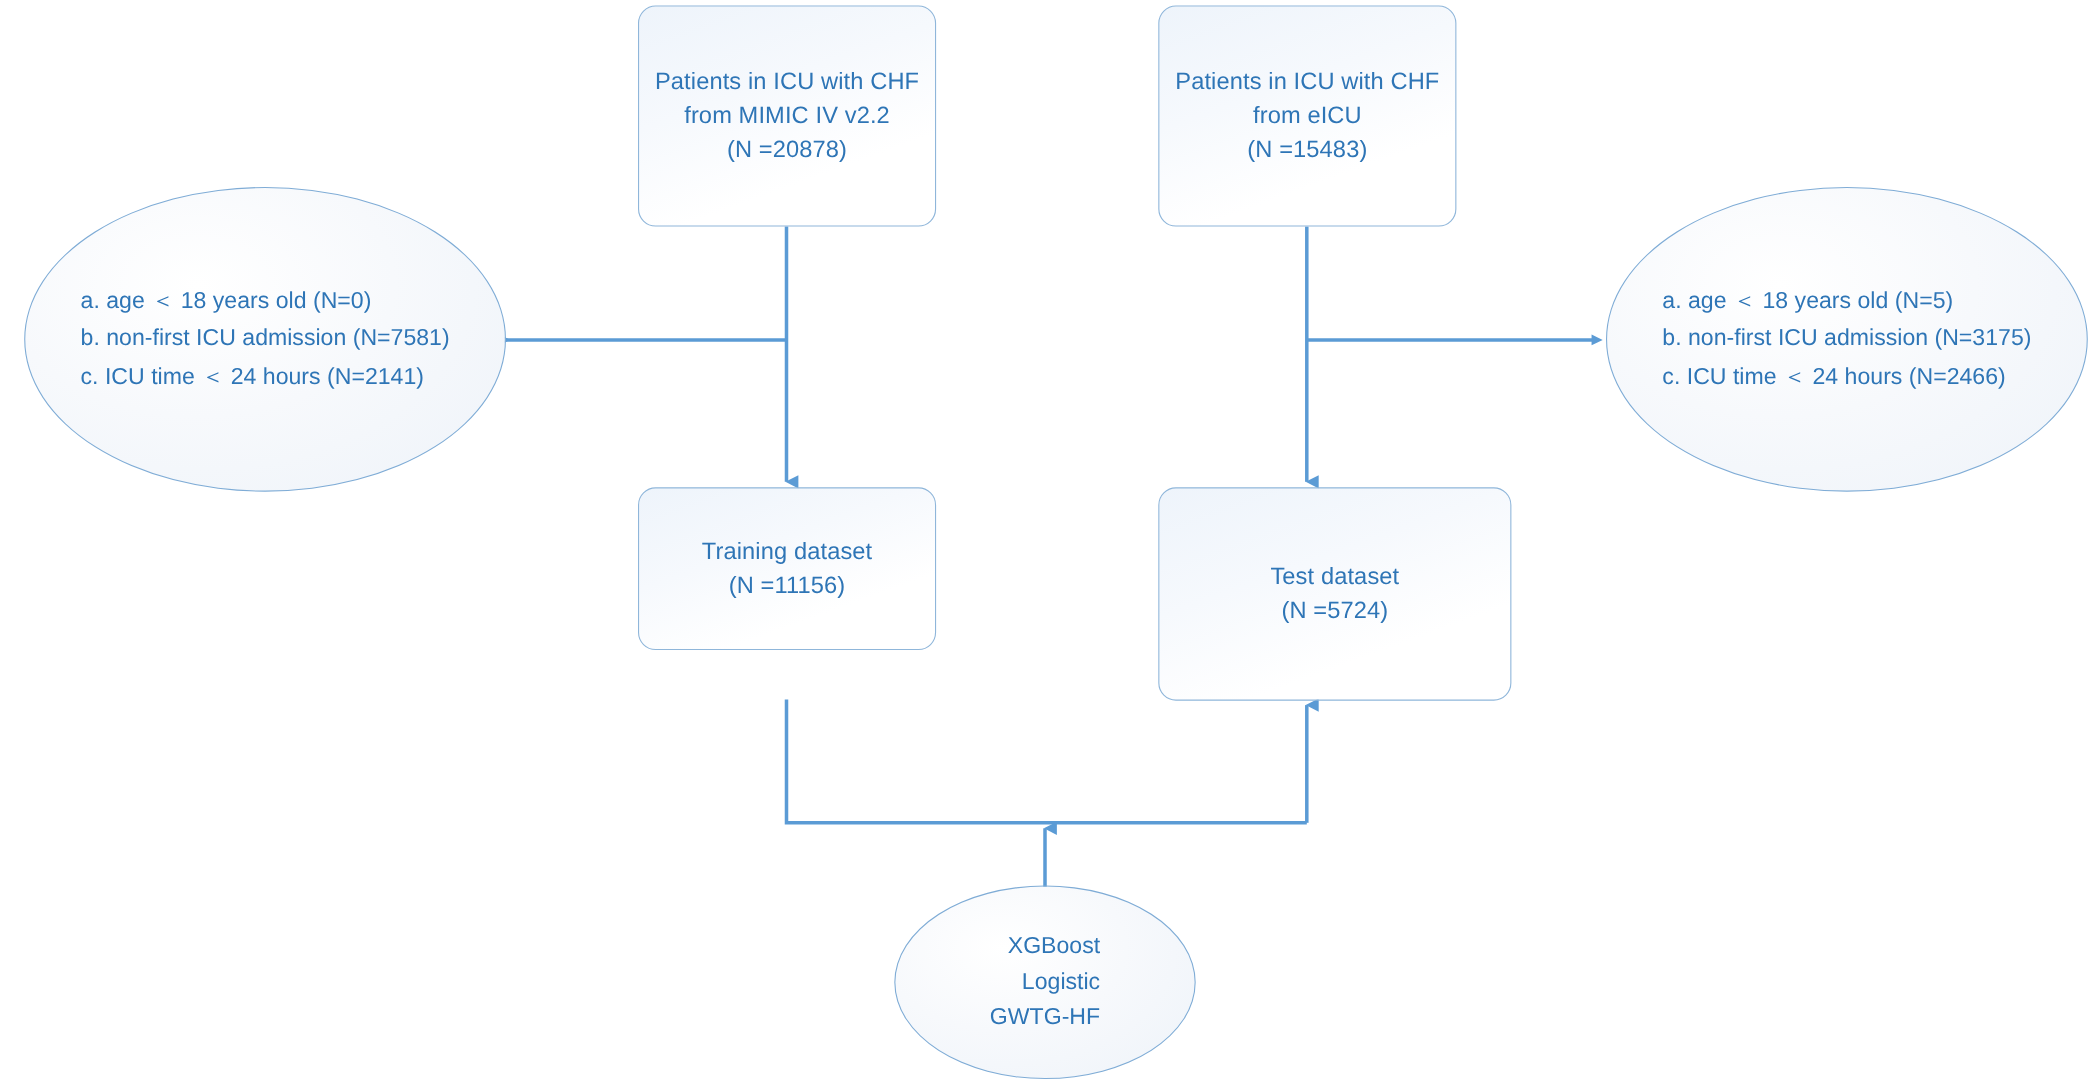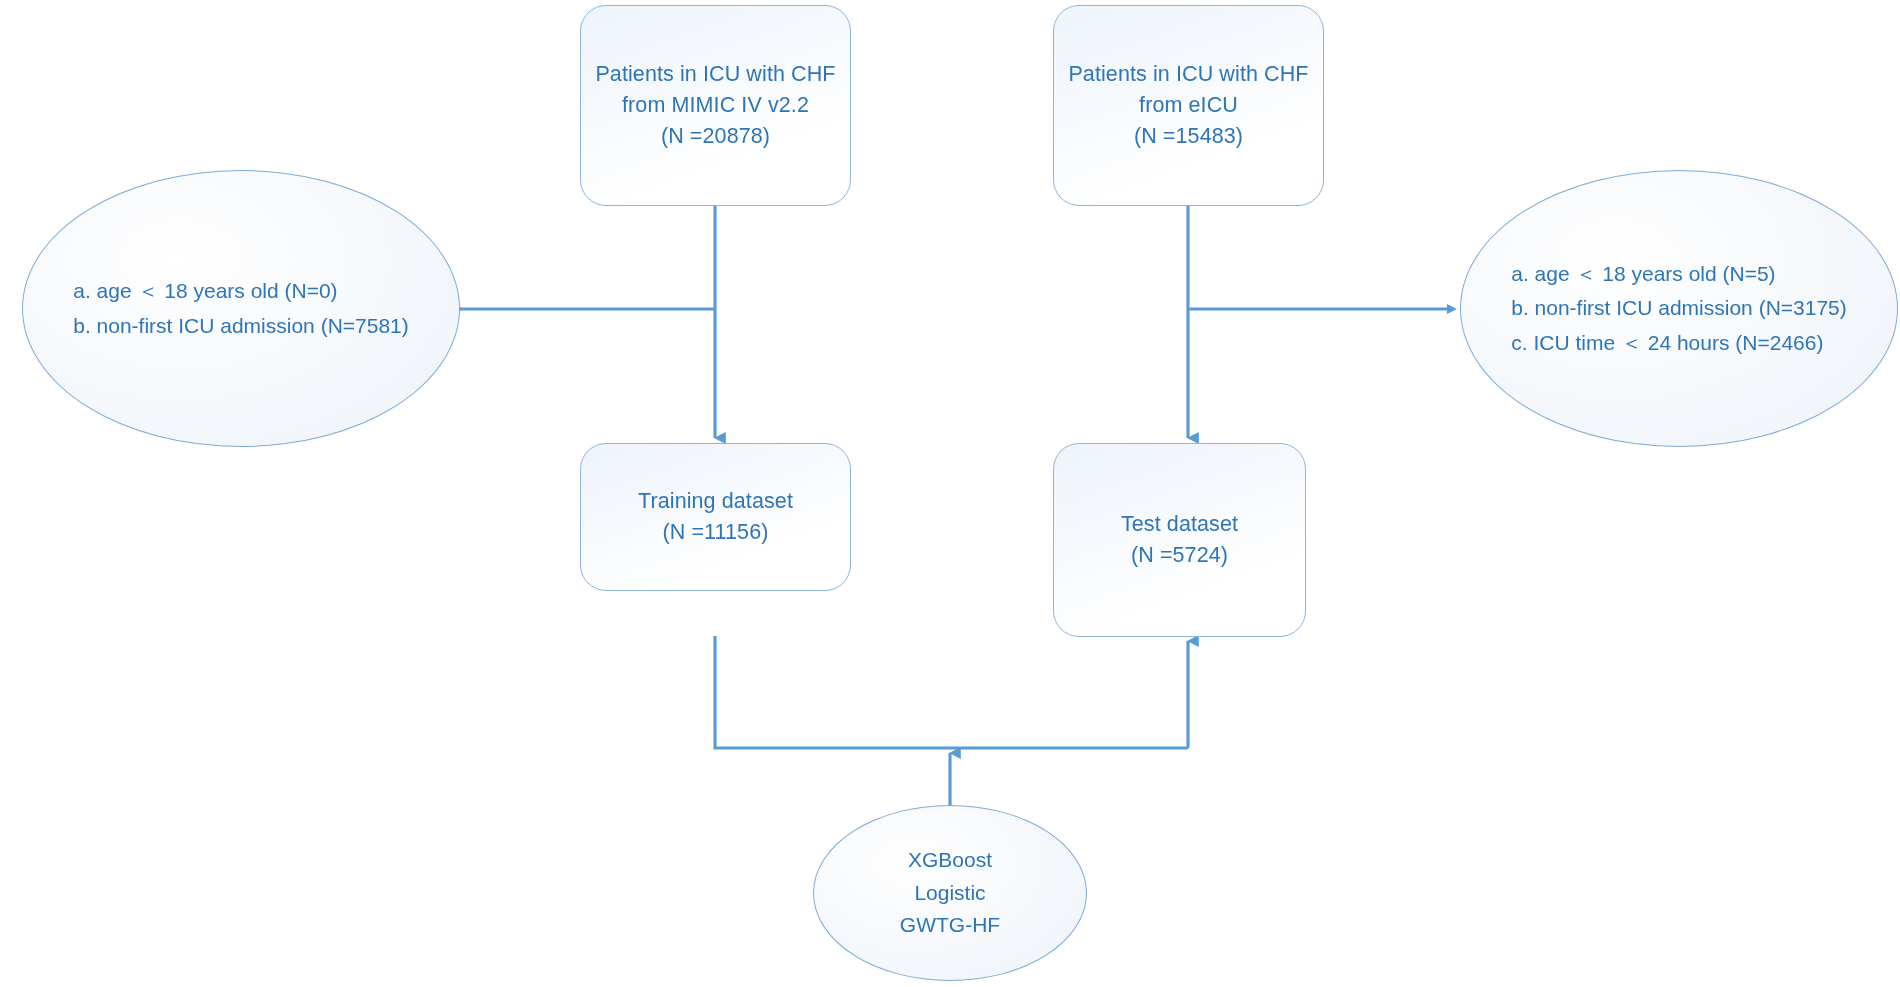--- a/index.html
+++ b/index.html
@@ -27,21 +27,21 @@
     width: 1900px;
     height: 987px;
     pointer-events: none;
   }
 
   
   .node-box {
     position: absolute;
     box-sizing: border-box;
     border: 1.6px solid #8FB6DA;
-    border-radius: 26px;
+    border-radius: 16px;
     background: linear-gradient(160deg, #eef4fb 0%, #f6f9fd 38%, #ffffff 72%, #ffffff 100%);
     display: flex;
     align-items: center;
     justify-content: center;
     text-align: center;
     color: #2E75B6;
     font-size: 21.5px;
     line-height: 1.45;
     letter-spacing: 0.1px;
   }
@@ -64,21 +64,21 @@
     color: #2E75B6;
   }
   .ellipse-text {
     display: block;
     text-align: left;
     font-size: 21px;
     line-height: 1.62;
     white-space: nowrap;
   }
   .ellipse-text.centered {
-    text-align: center;
+    text-align: right;
     line-height: 1.55;
   }
   .ellipse-text .line { display: block; }
 </style>
 </head>
 <body>
 
 <div id="canvas">
 
   <svg id="connector-layer" viewBox="0 0 1900 987" width="1900" height="987">
@@ -128,39 +128,40 @@
       <span class="line">Patients in ICU with CHF</span>
       <span class="line">from eICU</span>
       <span class="line">(N =15483)</span>
     </span>
   </div>
 
   <div class="node-ellipse" style="left:22px; top:170px; width:438px; height:277px;">
     <span class="ellipse-text">
       <span class="line">a. age ＜ 18 years old (N=0)</span>
       <span class="line">b. non-first ICU admission  (N=7581)</span>
+      <span class="line">c. ICU time ＜ 24 hours (N=2141)</span>
     </span>
   </div>
 
   <div class="node-ellipse" style="left:1460px; top:170px; width:438px; height:277px;">
     <span class="ellipse-text">
       <span class="line">a. age ＜ 18 years old (N=5)</span>
       <span class="line">b. non-first ICU admission  (N=3175)</span>
       <span class="line">c. ICU time ＜ 24 hours (N=2466)</span>
     </span>
   </div>
 
   <div class="node-box" style="left:580px; top:443px; width:271px; height:148px;">
     <span class="label-stack">
       <span class="line">Training dataset</span>
       <span class="line">(N =11156)</span>
     </span>
   </div>
 
-  <div class="node-box" style="left:1053px; top:443px; width:253px; height:194px;align-items:center;">
+  <div class="node-box" style="left:1053px; top:443px; width:321px; height:194px;align-items:center;">
     <span class="label-stack">
       <span class="line">Test dataset</span>
       <span class="line">(N =5724)</span>
     </span>
   </div>
 
   <div class="node-ellipse" style="left:813px; top:805px; width:274px; height:176px;">
     <span class="ellipse-text centered">
       <span class="line">XGBoost</span>
       <span class="line">Logistic</span>

